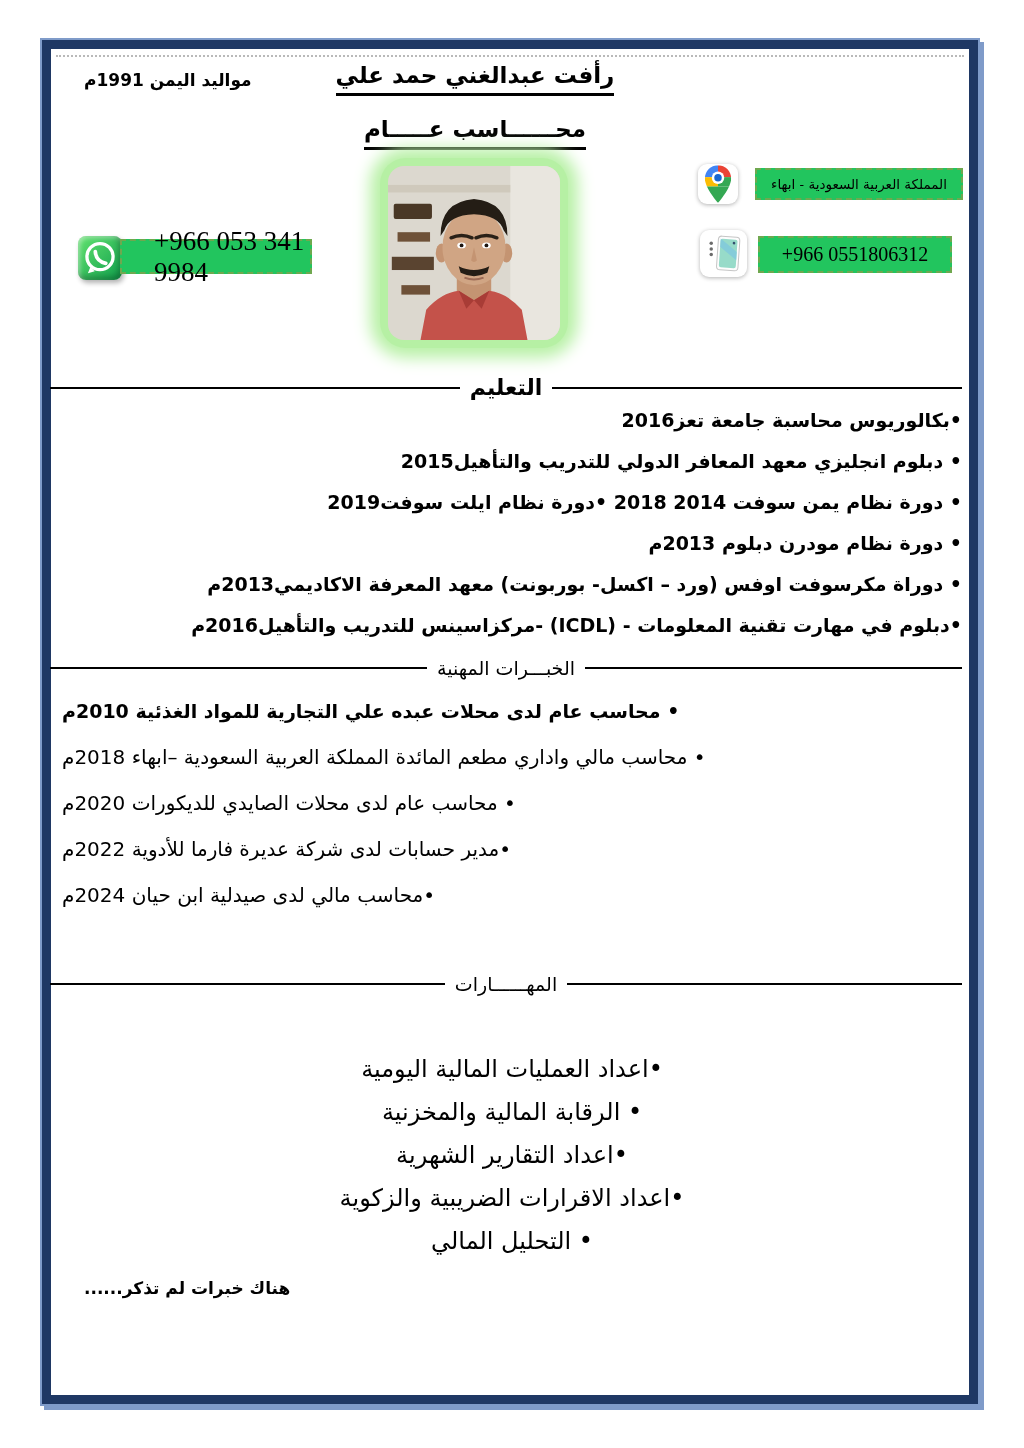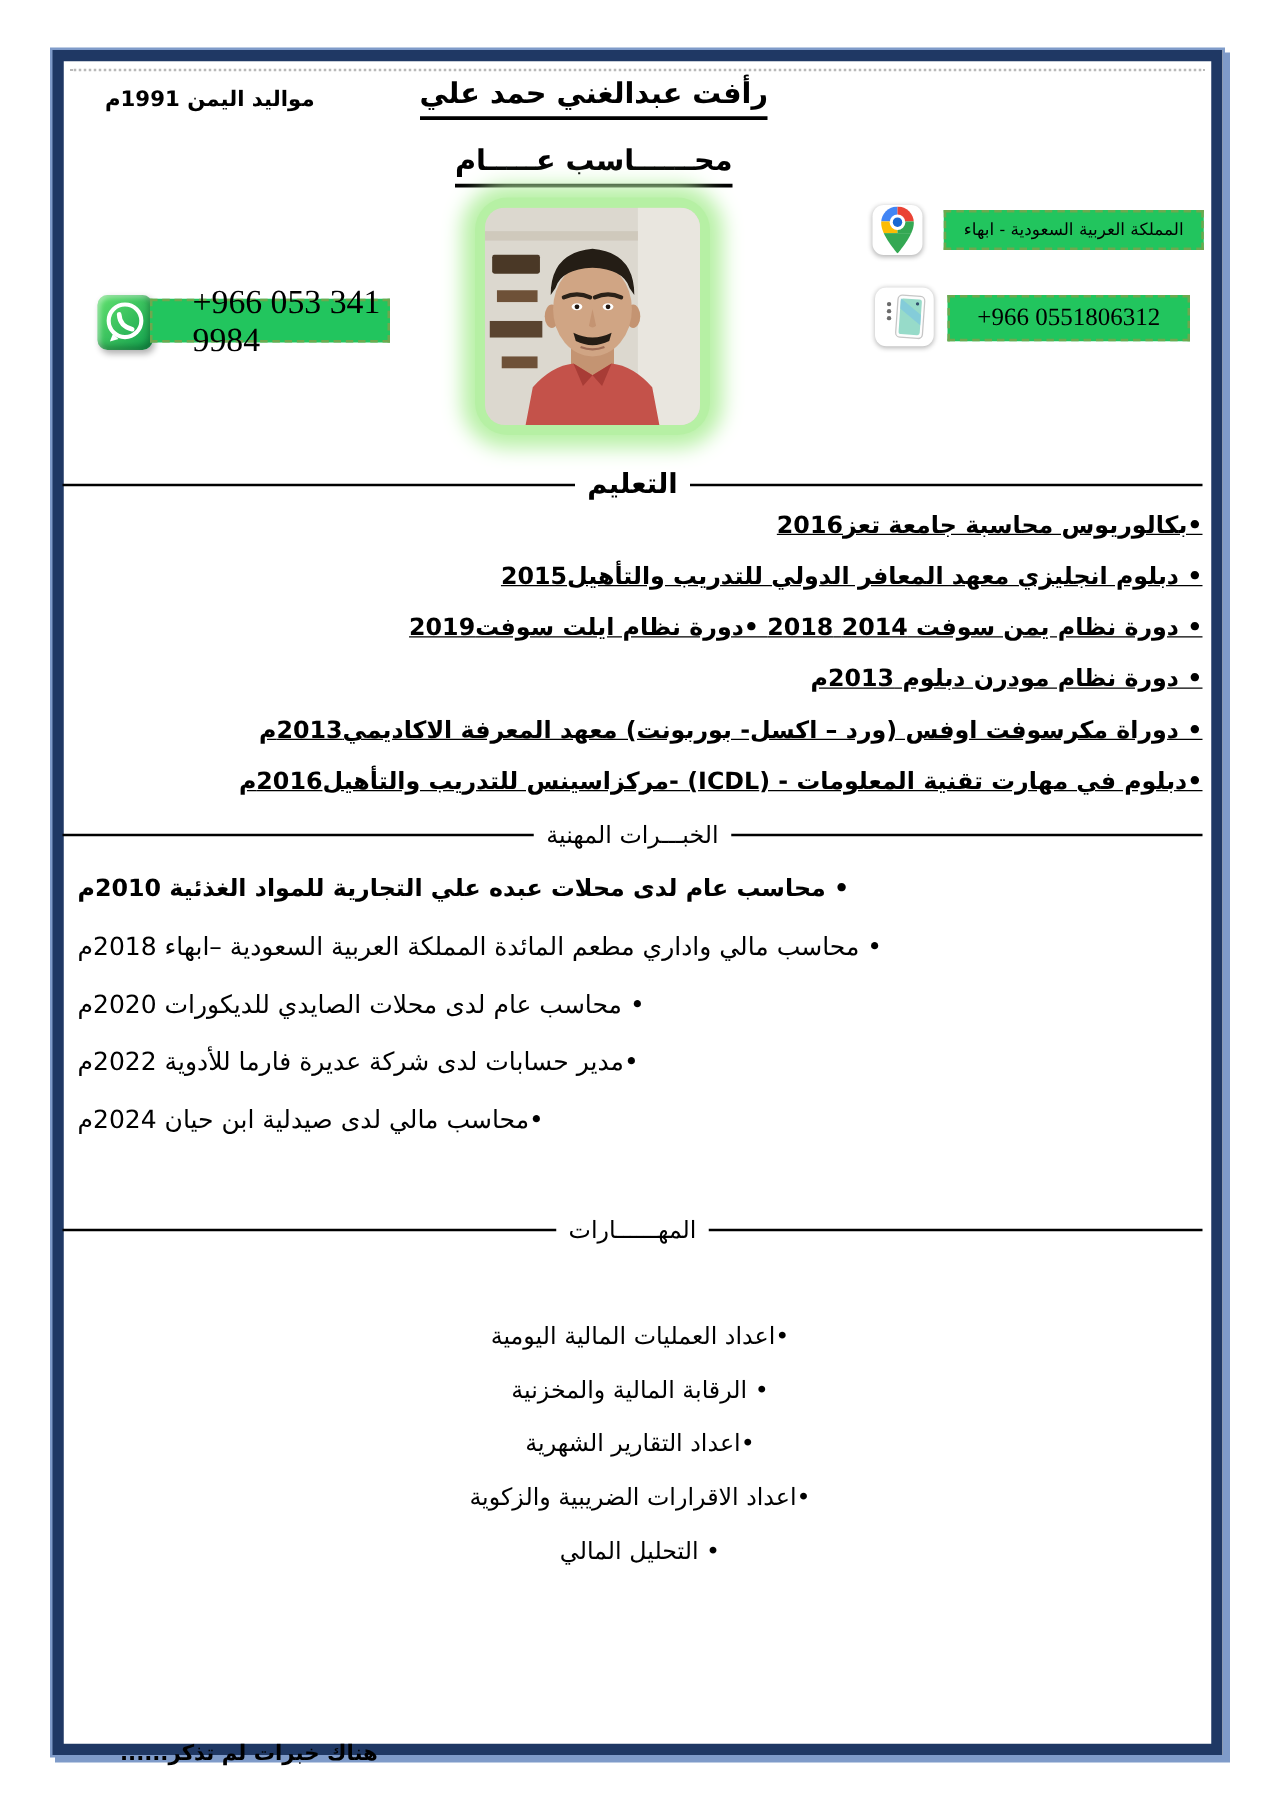--- a/index.html
+++ b/index.html
@@ -47,29 +47,29 @@
   .sec-head{position:absolute;left:50px;width:912px;display:flex;align-items:center;direction:rtl;}
   .sec-head .rule{flex:1;height:2px;background:#000;}
   .sec-head .t{margin:0 10px;white-space:nowrap;font-size:19px;line-height:1.3;}
   .sec-head.edu .t{font-size:22px;font-weight:bold;}
   .edu-head{top:374px;}
   .exp-head{top:656px;}
   .skl-head{top:972px;}
 
   
   .list{position:absolute;left:62px;width:900px;direction:rtl;}
-  .edu-list{top:408px;text-align:right;text-decoration:underline;}
+  .edu-list{top:408px;text-align:right;}
   .edu-list .it{font-size:19px;font-weight:bold;line-height:24px;margin-bottom:17px;}
   .exp-list{top:698px;text-align:left;}
   .exp-list .it{font-size:20px;line-height:26px;margin-bottom:20px;}
   .exp-list .it.b{font-weight:bold;font-size:19px;}
   .skl-list{top:1056px;text-align:center;}
-  .skl-list .it{font-size:19px;line-height:26px;margin-bottom:17px;}
-
-  .footer-note{position:absolute;left:84px;top:1393px;font-size:17px;font-weight:bold;direction:rtl;margin-left:12px;}
+  .skl-list .it{font-size:24px;line-height:26px;margin-bottom:17px;}
+
+  .footer-note{position:absolute;left:84px;top:1278px;font-size:17px;font-weight:bold;direction:rtl;}
 </style>
 </head>
 <body>
 
 <div class="canvas">
   <div class="page-border"></div>
   <div class="dotted-top"></div>
 
   <div class="birth">مواليد اليمن 1991م</div>
   <div class="name-wrap">

